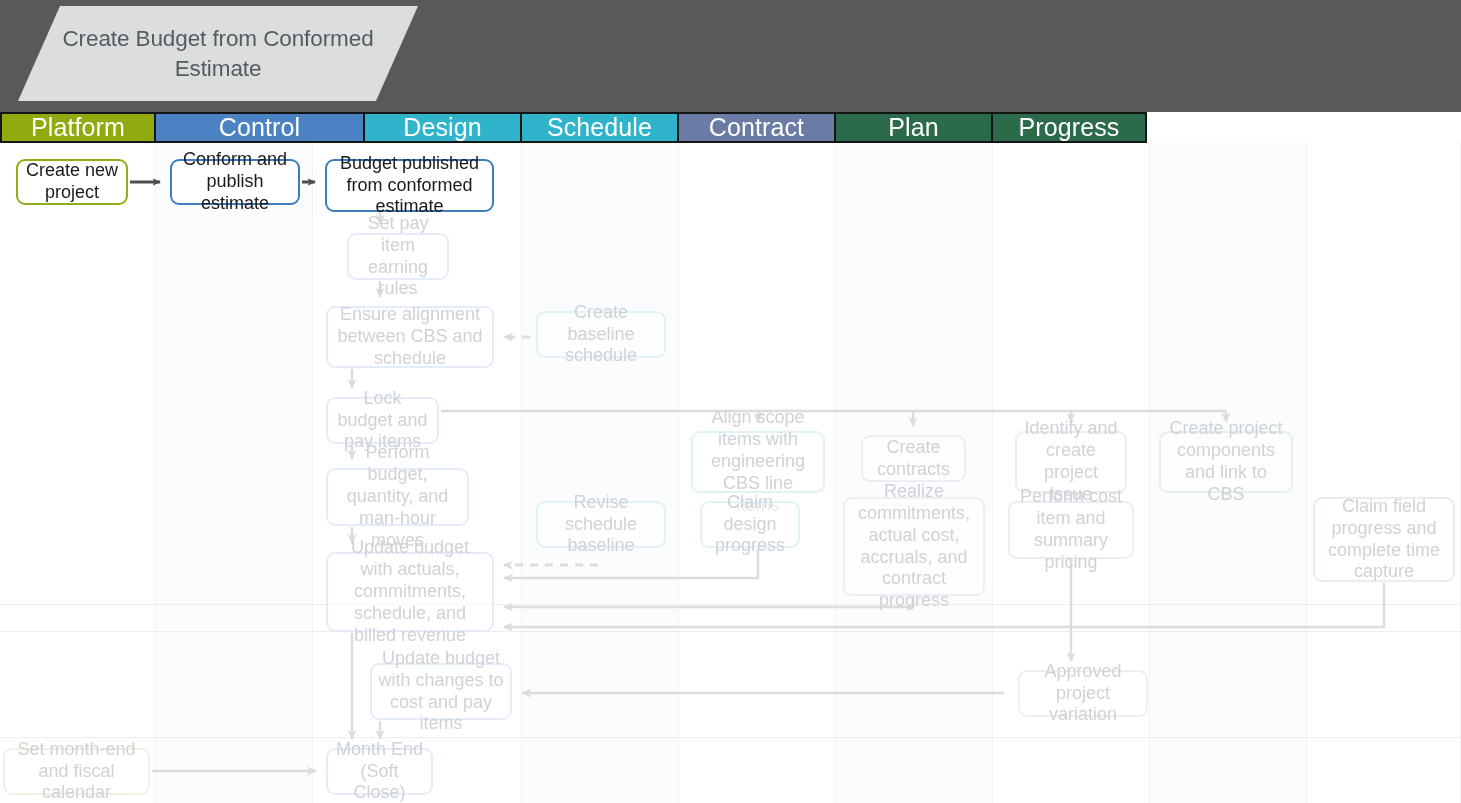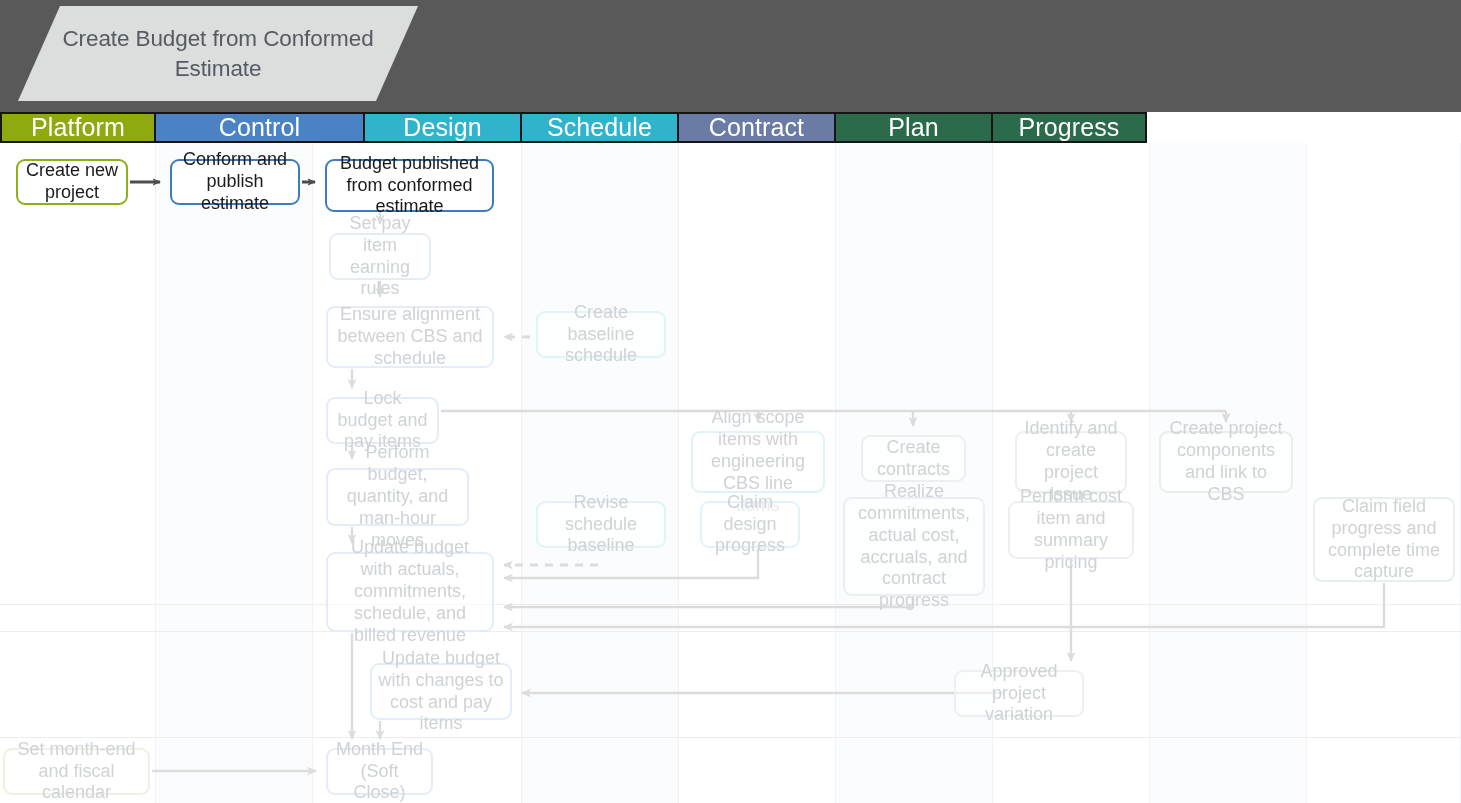--- a/index.html
+++ b/index.html
@@ -199,21 +199,21 @@
   <div id="node-layer">
       <div class="node active green" style="left: 16px; top: 159px; width: 112px; height: 46px;">
         <span class="lbl">Create new project</span>
       </div>
       <div class="node active" style="left: 170px; top: 159px; width: 130px; height: 46px;">
         <span class="lbl">Conform and publish estimate</span>
       </div>
       <div class="node active" style="left: 325px; top: 159px; width: 169px; height: 53px;">
         <span class="lbl">Budget published from conformed estimate</span>
       </div>
-      <div class="node faded b-blue" style="left: 329px; top: 233px; width: 102px; height: 47px;">
+      <div class="node faded b-blue" style="left: 347px; top: 233px; width: 102px; height: 47px;">
         <span class="lbl">Set pay item earning rules</span>
       </div>
       <div class="node faded b-blue" style="left: 326px; top: 306px; width: 168px; height: 62px;">
         <span class="lbl">Ensure alignment between CBS and schedule</span>
       </div>
       <div class="node faded b-cyan" style="left: 536px; top: 311px; width: 130px; height: 47px;">
         <span class="lbl">Create baseline schedule</span>
       </div>
       <div class="node faded b-blue" style="left: 326px; top: 397px; width: 113px; height: 47px;">
         <span class="lbl">Lock budget and pay items</span>
@@ -244,21 +244,21 @@
       </div>
       <div class="node faded b-purple" style="left: 1008px; top: 501px; width: 126px; height: 58px;">
         <span class="lbl">Perform cost item and summary pricing</span>
       </div>
       <div class="node faded b-green" style="left: 1159px; top: 431px; width: 134px; height: 62px;">
         <span class="lbl">Create project components and link to CBS</span>
       </div>
       <div class="node faded b-green" style="left: 1313px; top: 497px; width: 142px; height: 85px;">
         <span class="lbl">Claim field progress and complete time capture</span>
       </div>
-      <div class="node faded b-grey" style="left: 954px; top: 670px; width: 130px; height: 47px;">
+      <div class="node faded b-grey" style="left: 1018px; top: 670px; width: 130px; height: 47px;">
         <span class="lbl">Approved project variation</span>
       </div>
       <div class="node faded b-blue" style="left: 370px; top: 663px; width: 142px; height: 57px;">
         <span class="lbl">Update budget with changes to cost and pay items</span>
       </div>
       <div class="node faded b-olive" style="left: 3px; top: 748px; width: 147px; height: 47px;">
         <span class="lbl">Set month-end and fiscal calendar</span>
       </div>
       <div class="node faded b-blue" style="left: 326px; top: 748px; width: 107px; height: 47px;">
         <span class="lbl">Month End (Soft Close)</span>

